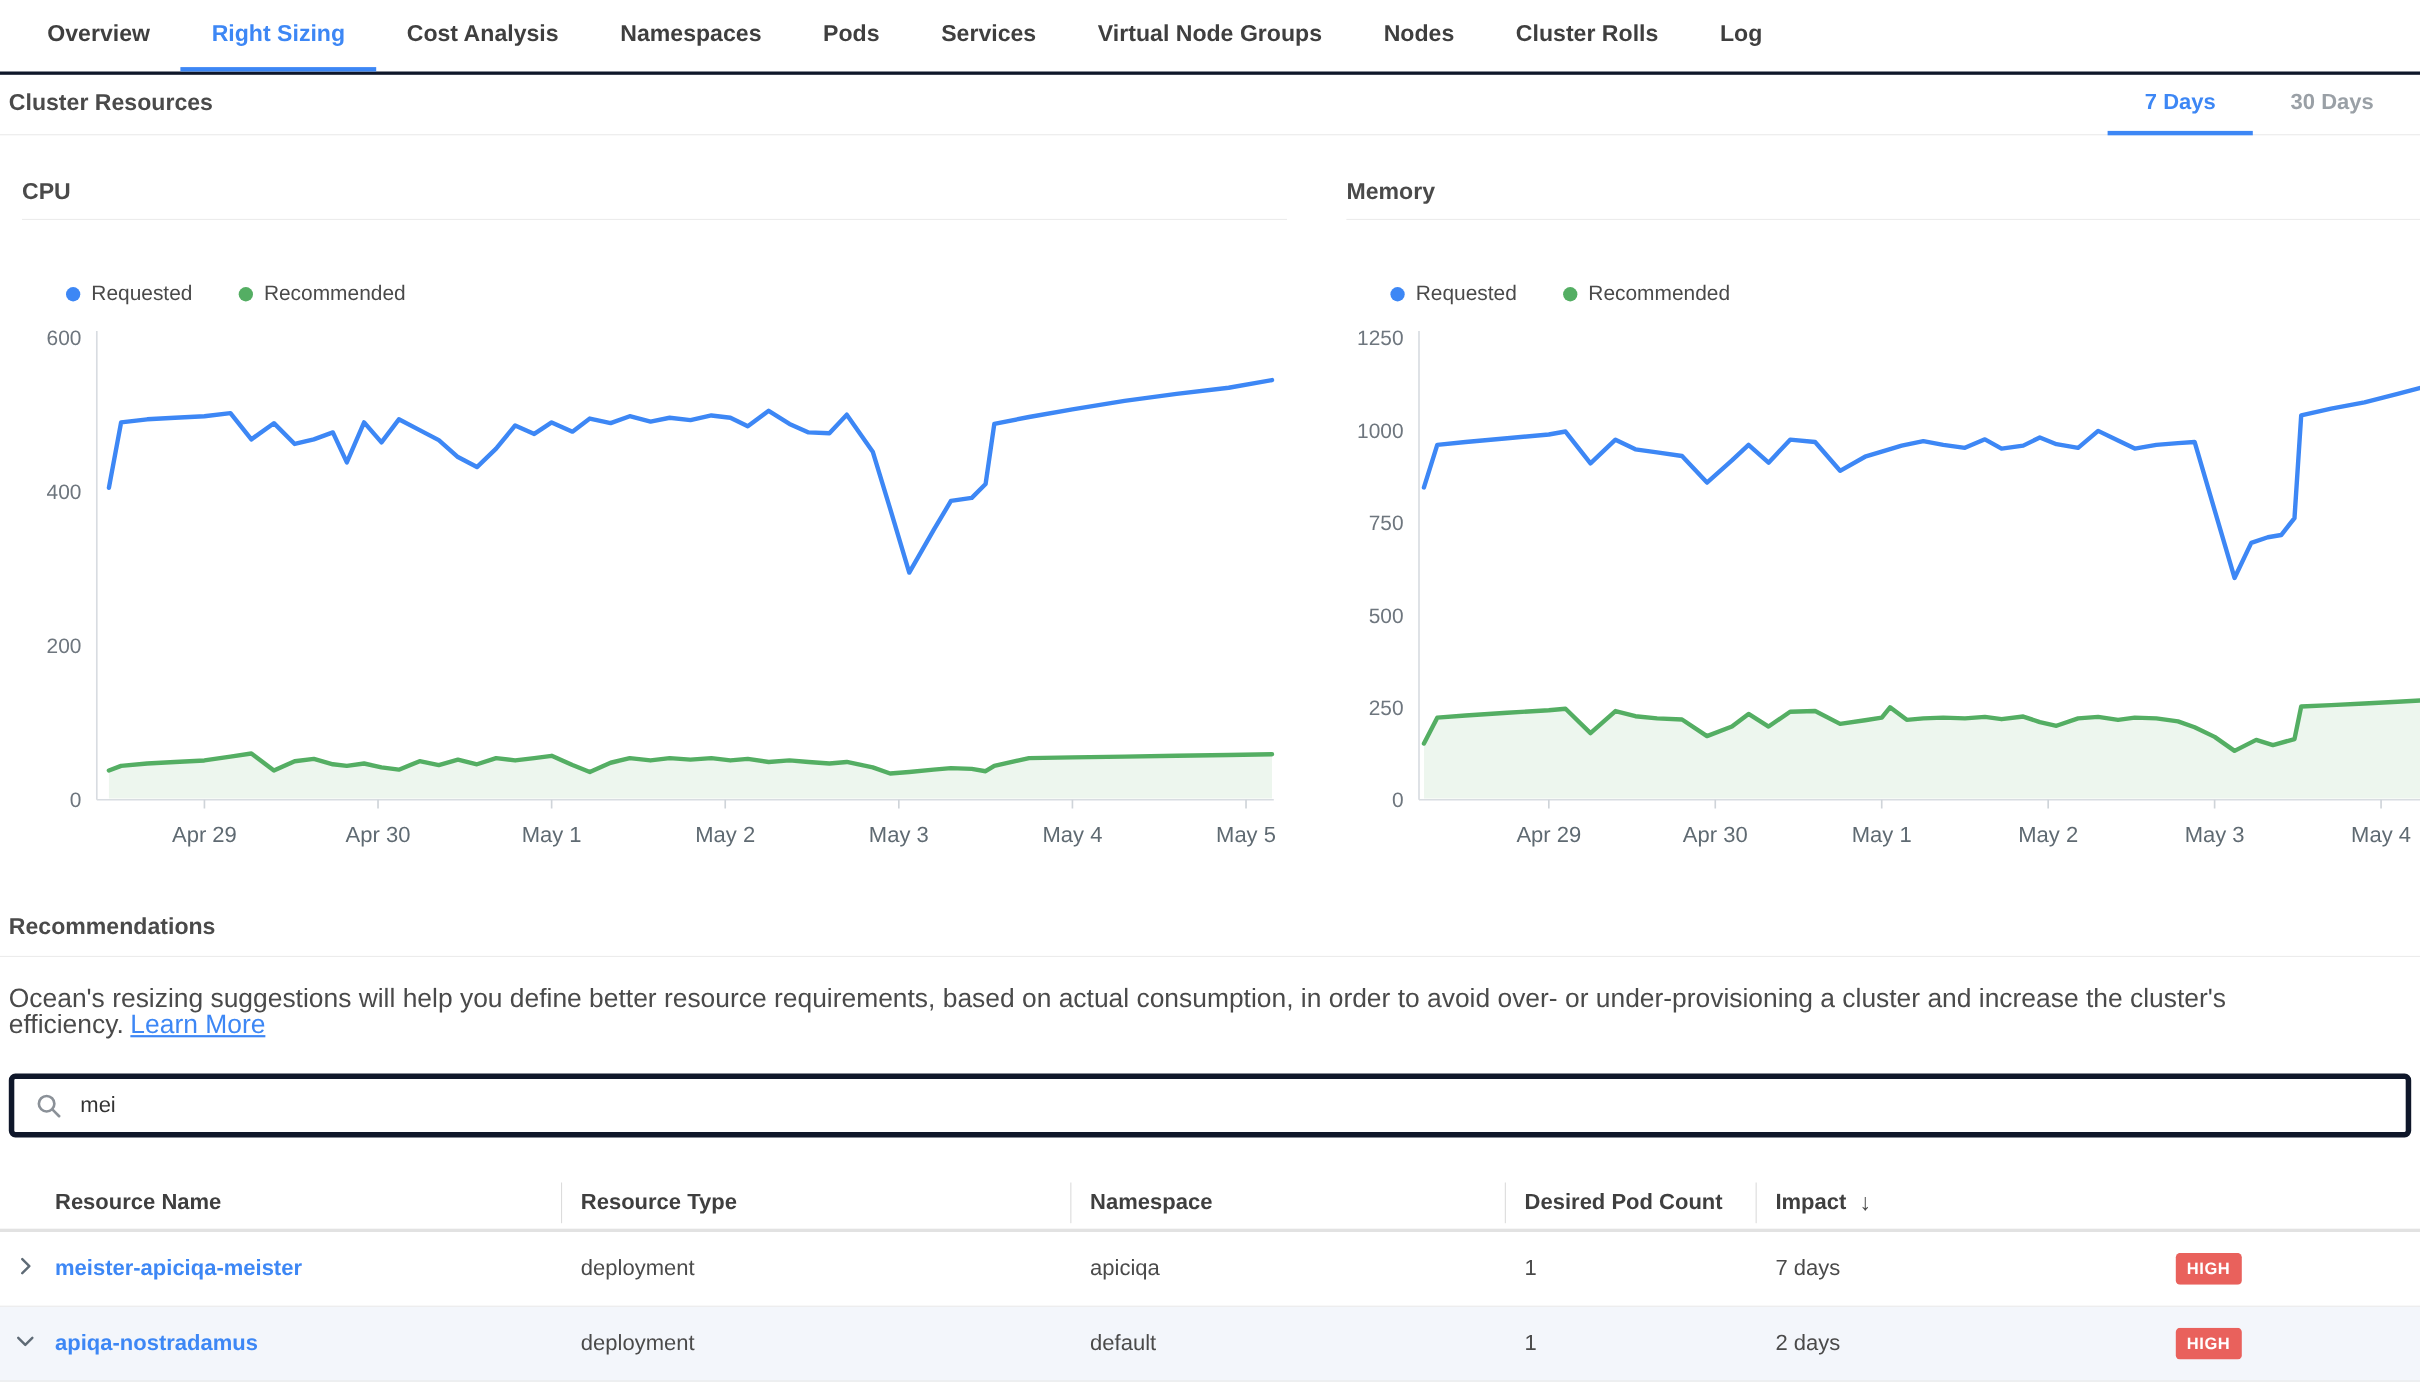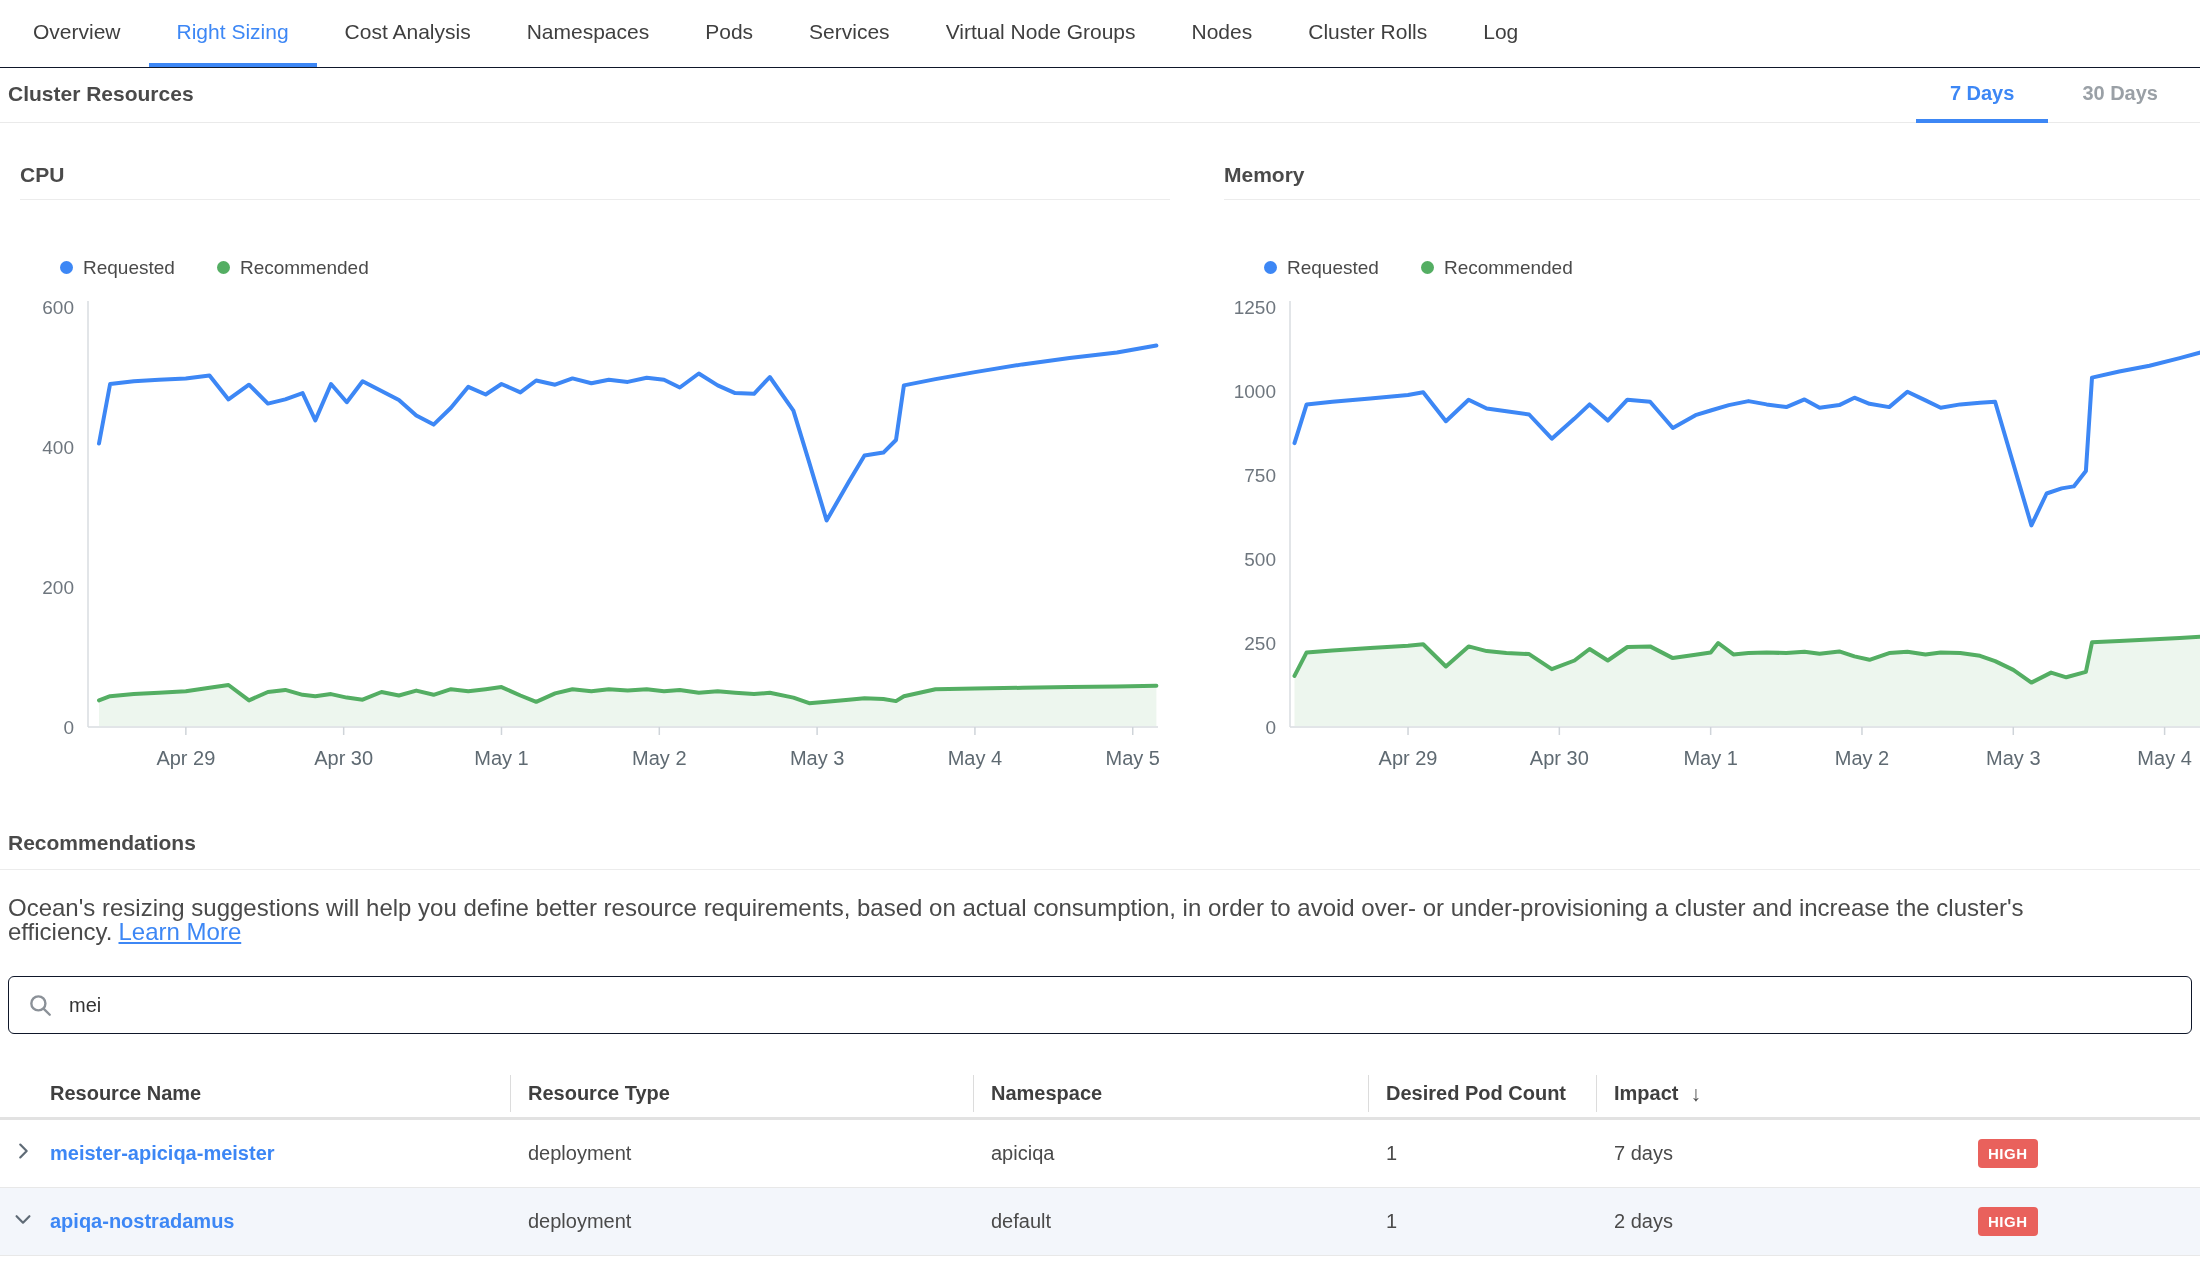--- a/index.html
+++ b/index.html
@@ -9,21 +9,21 @@
     --badge-red:#e9615c;
     --row-expanded:#f3f6fb;
   }
   *{box-sizing:border-box;}
   body{
     margin:0; width:2200px; height:1264px; overflow:hidden;
     background:#fff; color:#4a4a4a; font-size:20px;
     font-family:"Liberation Sans", sans-serif;
   }
   
-  .tabbar{height:68px; border-bottom:1px solid #0f172a; display:flex; align-items:stretch; padding-left:5px; background:#fff;}
+  .tabbar{height:68px; border-bottom:3px solid #0f172a; display:flex; align-items:stretch; padding-left:15px; background:#fff;font-weight:bold;}
   .tab{display:flex; align-items:center; padding:0 28px; font-size:21px; color:#3f3f3f; cursor:pointer; border-bottom:4px solid transparent;}
   .tab.active{color:var(--accent); border-bottom-color:var(--accent);}
   
   .page-header{margin-top:14px; padding:0 8px; display:flex; justify-content:space-between; align-items:flex-end; border-bottom:1px solid #eaeaea;}
   .page-title{font-size:21px; font-weight:700; color:#4a4a4a; padding-bottom:16px;}
   .range-tabs{display:flex;}
   .range-tab{padding:0 34px 14px; font-size:20px; font-weight:700; color:#9aa0a6; border-bottom:4px solid transparent; margin-bottom:-1px; cursor:pointer;}
   .range-tab.active{color:var(--accent); border-bottom-color:var(--accent);}
   
   .charts-row{display:flex; gap:54px; padding-left:8px; margin-top:40px;margin-left:12px;}
@@ -37,21 +37,21 @@
   .chart-plot svg{display:block; margin-top:14px;}
   .axis-line{stroke:#d8dce1; stroke-width:1.5;}
   .tick-line{stroke:#cfd4d9; stroke-width:1.5;}
   .ytick-label{font-size:19px; fill:#6e767e; font-family:"Liberation Sans",sans-serif;}
   .xtick-label{font-size:20px; fill:#5f6a72; font-family:"Liberation Sans",sans-serif;}
   
   .section-title{margin-top:48px; padding:0 8px 14px; border-bottom:1px solid #ececec; font-size:21px; font-weight:700; color:#4a4a4a;}
   .reco-desc{margin:26px 8px 0; font-size:24px; color:#4a4a4a; line-height:24px;}
   .reco-desc a{color:var(--accent); text-decoration:underline; margin-left:6px; cursor:pointer;}
   
-  .searchbox{margin:32px 8px 0; height:58px; border:1px solid #0f172a; border-radius:6px; display:flex; align-items:center; padding:0 18px; gap:14px; background:#fff;}
+  .searchbox{margin:32px 8px 0; height:58px; border:5px solid #0f172a; border-radius:6px; display:flex; align-items:center; padding:0 18px; gap:14px; background:#fff;}
   .searchbox svg{flex:none;}
   .searchbox input{border:none; outline:none; flex:1; font-family:inherit; font-size:20px; color:#333; background:transparent;}
   
   .table{margin-top:36px;}
   .thead, .trow{display:grid; grid-template-columns:38px 460px 463px 395px 228px 364px 1fr; padding:0 12px; align-items:center;}
   .thead{height:50px; border-bottom:3px solid #e2e2e2; color:#3f3f3f;}
   .th{font-size:20px; font-weight:700; position:relative; padding-left:18px; display:flex; align-items:center; gap:12px; height:100%;}
   .th.first{grid-column:1 / span 2; padding-left:38px;}
   .th.sep::before{content:''; position:absolute; left:0; top:5px; bottom:5px; width:1px; background:#dcdcdc;}
   .sort-arrow{font-size:21px; color:#4a4a4a; cursor:pointer;}

